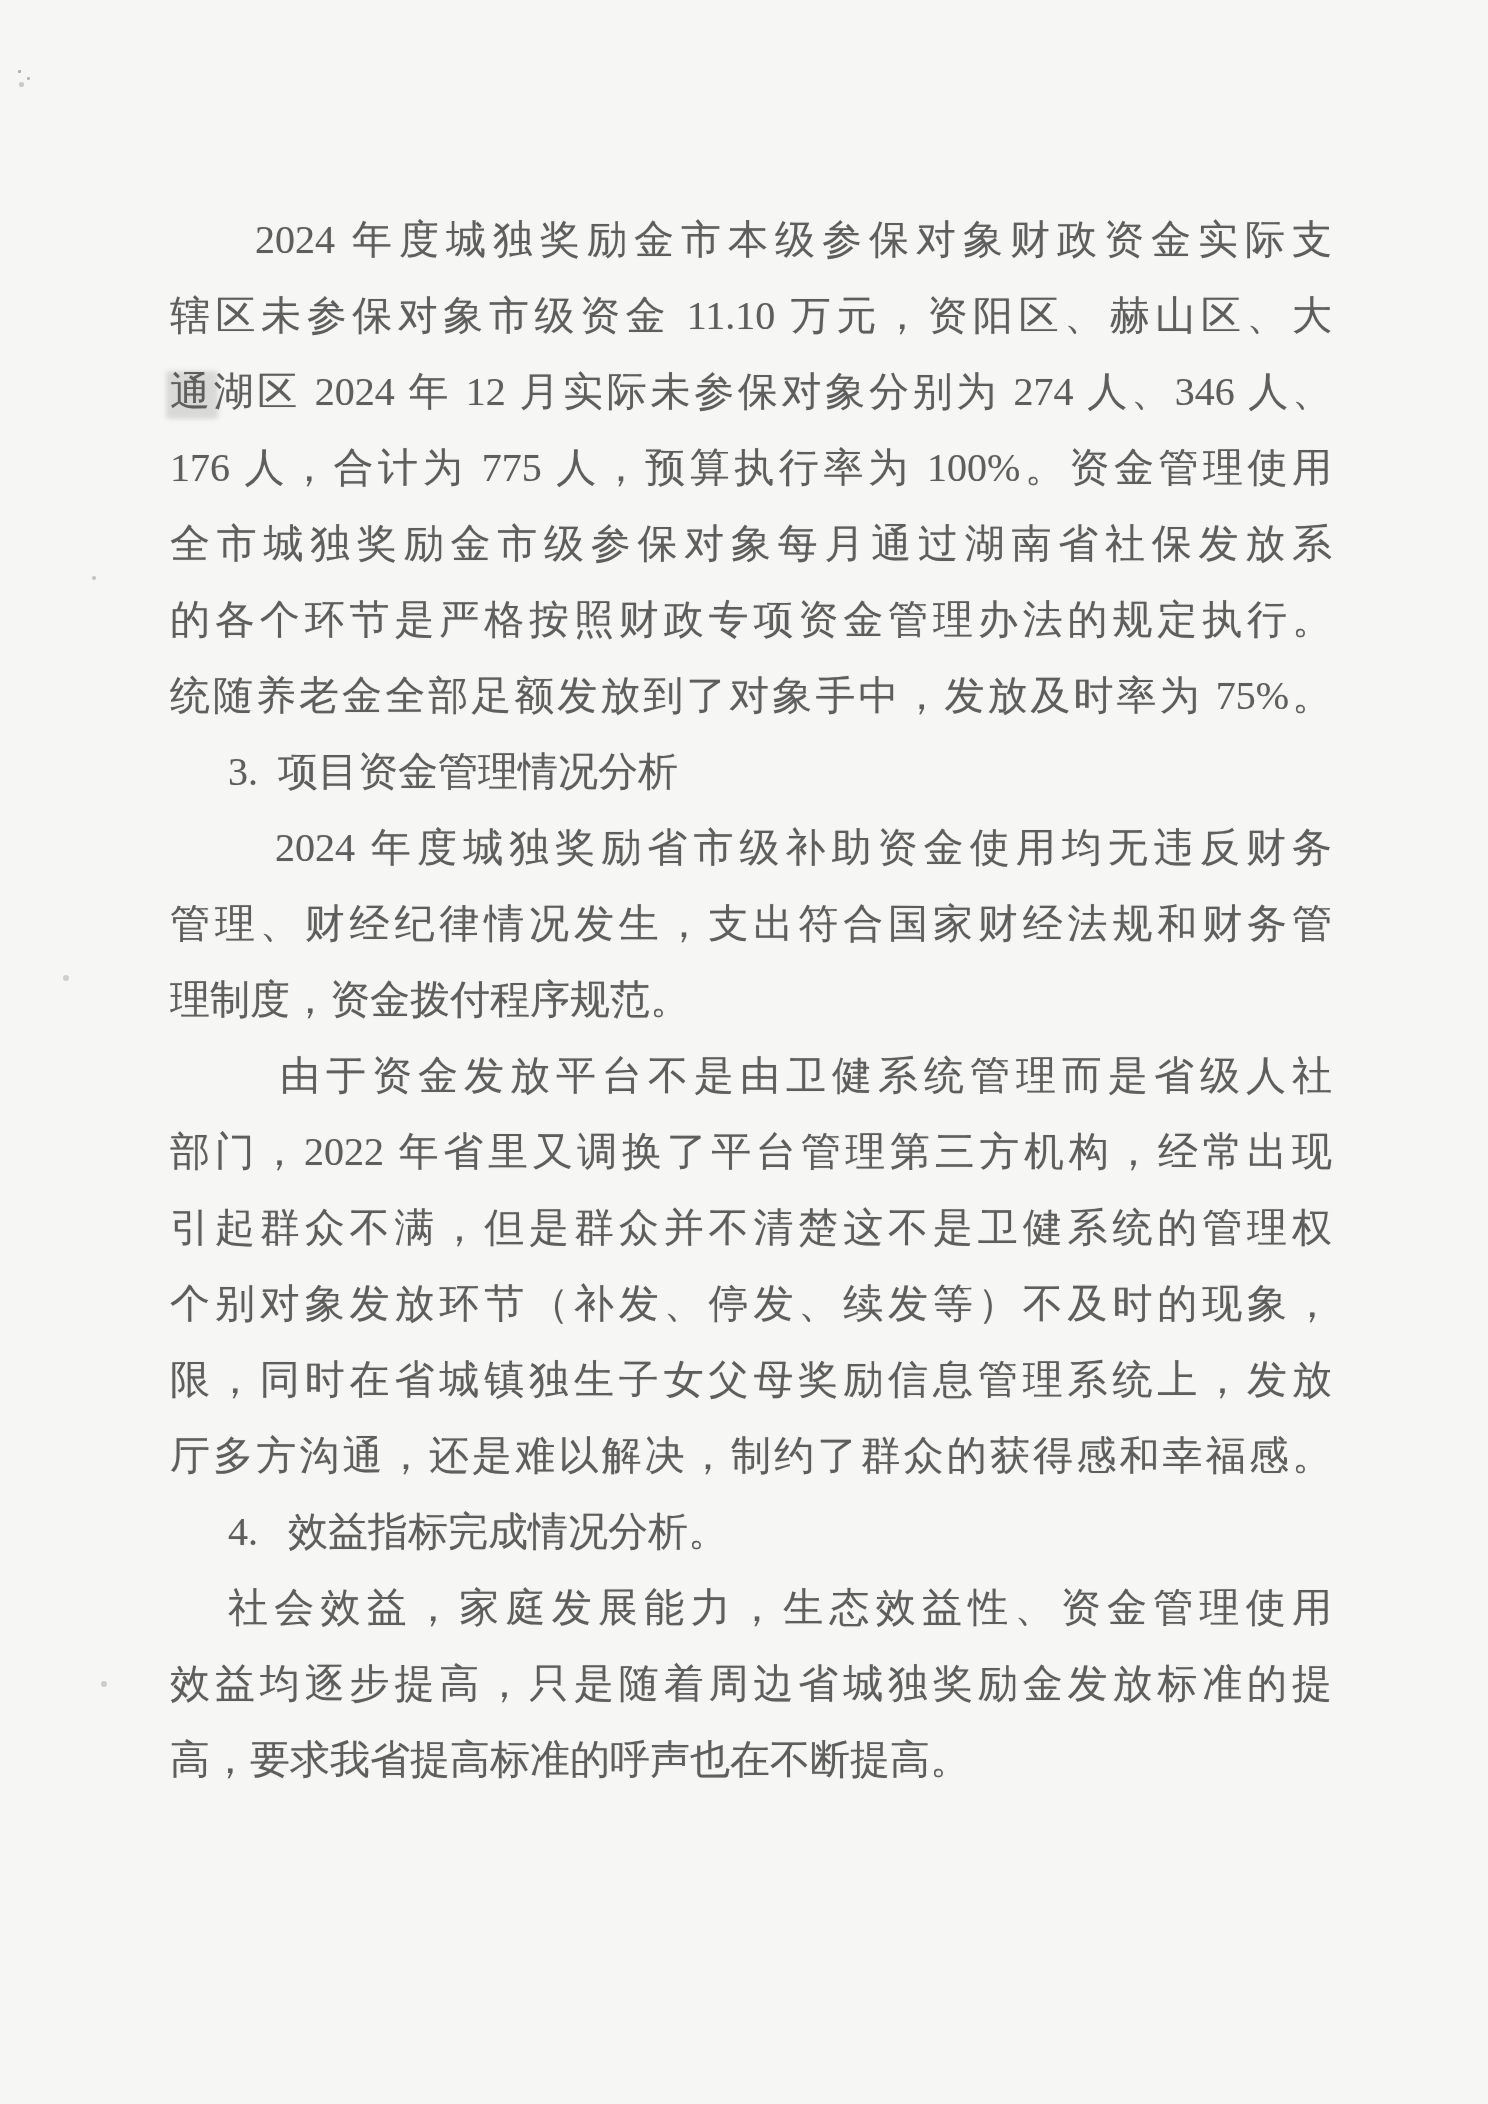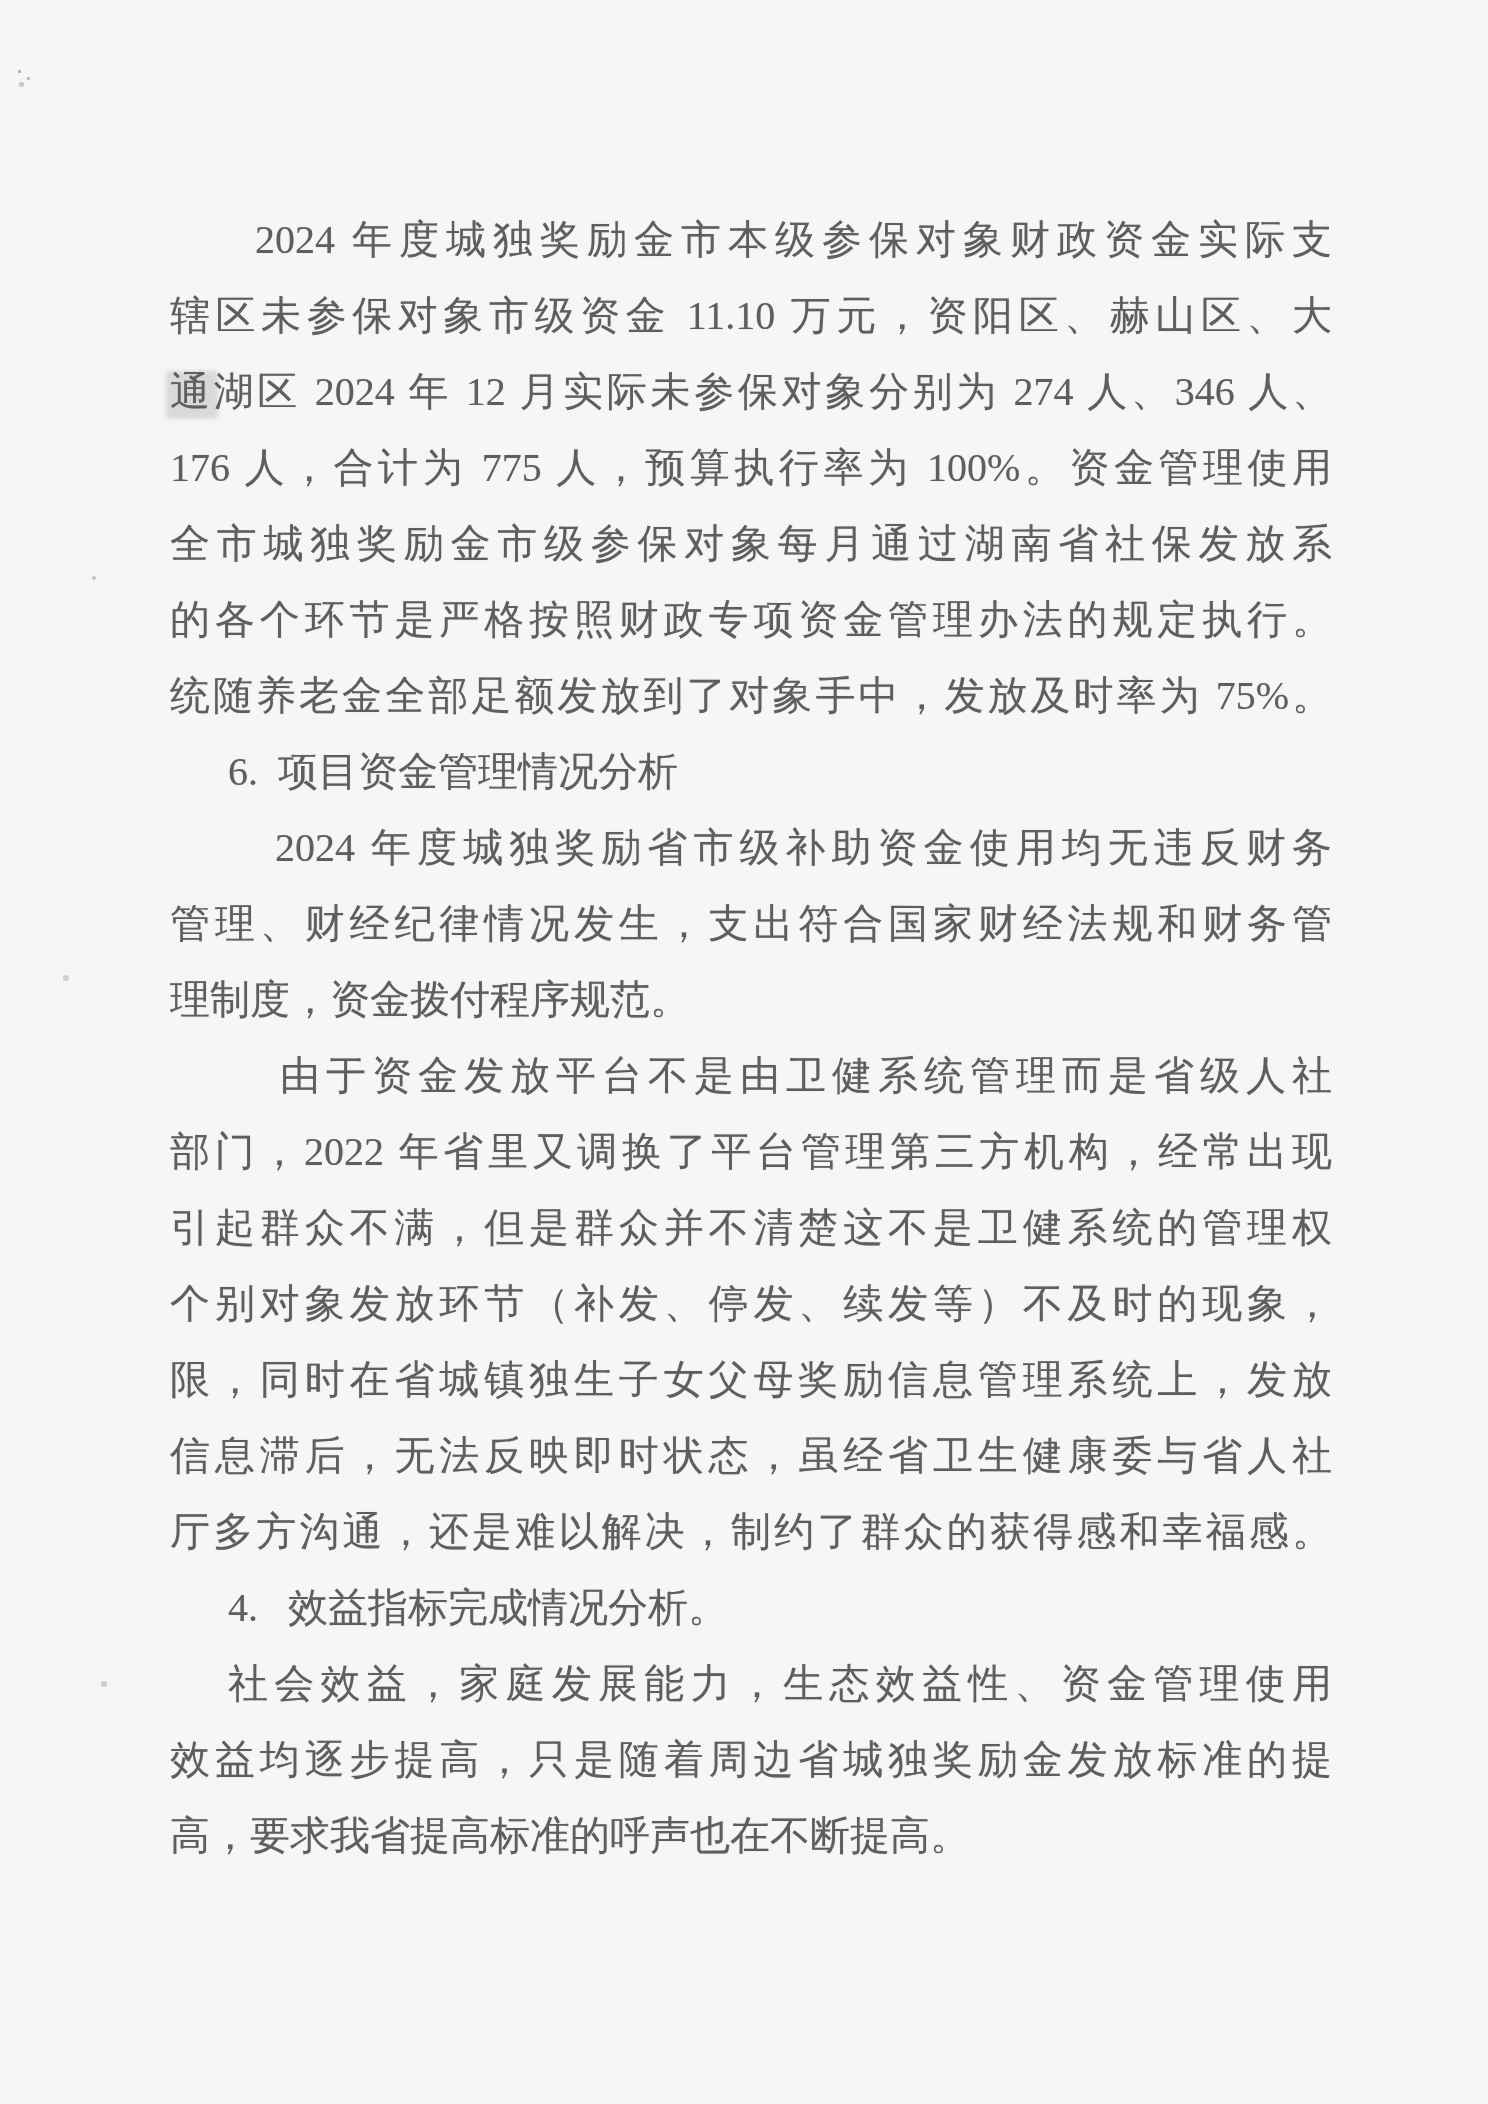--- a/index.html
+++ b/index.html
@@ -63,29 +63,28 @@
   <div class="scan-dot"></div>
   <div class="scan-smudge"></div>
   <div class="text-block" id="text-block" style="color: rgb(94, 94, 94);">
       <div class="text-line justify" style="padding-left: 85px;">2024 年度城独奖励金市本级参保对象财政资金实际支</div>
       <div class="text-line justify">辖区未参保对象市级资金 11.10 万元，资阳区、赫山区、大</div>
       <div class="text-line justify">通湖区 2024 年 12 月实际未参保对象分别为 274 人、346 人、</div>
       <div class="text-line justify">176 人，合计为 775 人，预算执行率为 100%。资金管理使用</div>
       <div class="text-line justify">全市城独奖励金市级参保对象每月通过湖南省社保发放系</div>
       <div class="text-line justify">的各个环节是严格按照财政专项资金管理办法的规定执行。</div>
       <div class="text-line justify">统随养老金全部足额发放到了对象手中，发放及时率为 75%。</div>
-      <div class="text-line left" style="padding-left: 58px;">6.  项目资金管理情况分析</div>
+      <div class="text-line left" style="padding-left: 58px;">3.  项目资金管理情况分析</div>
       <div class="text-line justify" style="padding-left: 105px;">2024 年度城独奖励省市级补助资金使用均无违反财务</div>
       <div class="text-line justify">管理、财经纪律情况发生，支出符合国家财经法规和财务管</div>
       <div class="text-line left">理制度，资金拨付程序规范。</div>
       <div class="text-line justify" style="padding-left: 110px;">由于资金发放平台不是由卫健系统管理而是省级人社</div>
       <div class="text-line justify">部门，2022 年省里又调换了平台管理第三方机构，经常出现</div>
       <div class="text-line justify">引起群众不满，但是群众并不清楚这不是卫健系统的管理权</div>
       <div class="text-line justify">个别对象发放环节（补发、停发、续发等）不及时的现象，</div>
       <div class="text-line justify">限，同时在省城镇独生子女父母奖励信息管理系统上，发放</div>
-      <div class="text-line justify">信息滞后，无法反映即时状态，虽经省卫生健康委与省人社</div>
       <div class="text-line justify">厅多方沟通，还是难以解决，制约了群众的获得感和幸福感。</div>
       <div class="text-line left" style="padding-left: 58px;">4.   效益指标完成情况分析。</div>
       <div class="text-line justify" style="padding-left: 58px;">社会效益，家庭发展能力，生态效益性、资金管理使用</div>
       <div class="text-line justify">效益均逐步提高，只是随着周边省城独奖励金发放标准的提</div>
       <div class="text-line left">高，要求我省提高标准的呼声也在不断提高。</div>
     </div>
 </div>
 
 </body></html>

